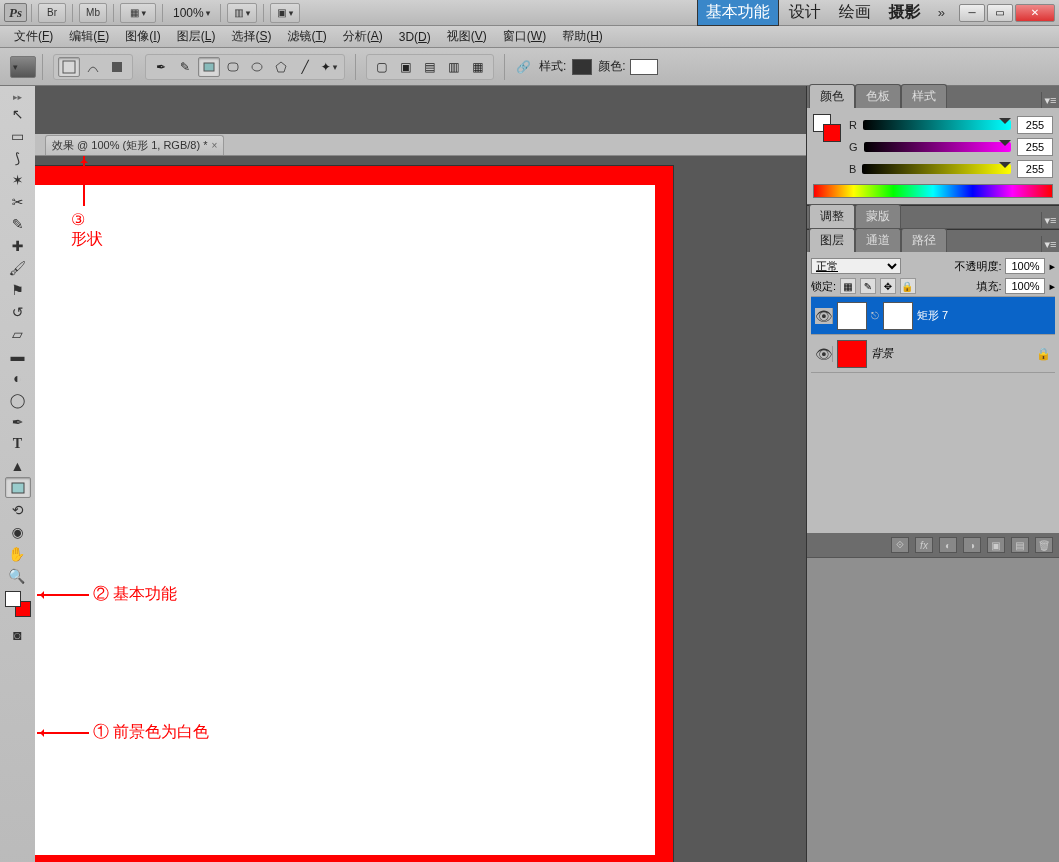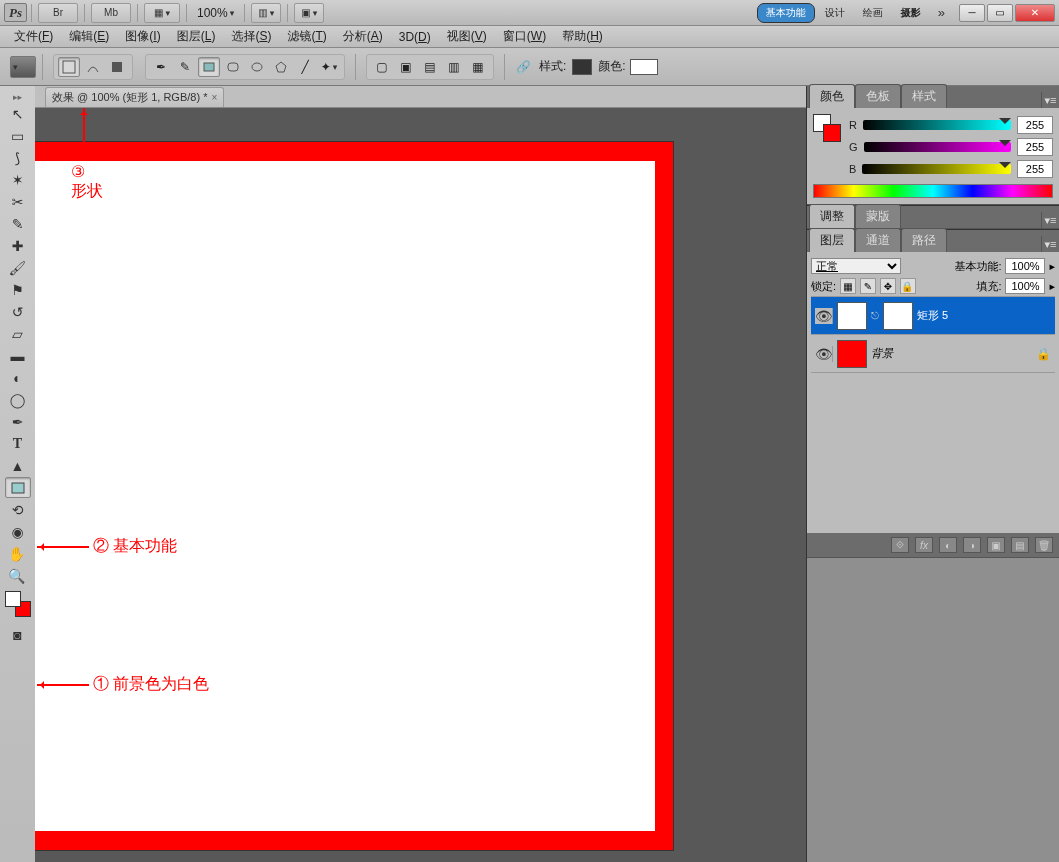--- a/index.html
+++ b/index.html
@@ -2,26 +2,26 @@
 <html><head>
 <meta charset="utf-8">
 <style>
 * { margin:0; padding:0; box-sizing:border-box; font-family:"Microsoft YaHei",SimSun,sans-serif; }
 body { width:1059px; height:862px; background:#464646; overflow:hidden; }
 
 
 .titlebar { height:26px; background:linear-gradient(#d0d0d0,#b8b8b8); display:flex; align-items:center; padding:0 4px; border-bottom:1px solid #888; }
 .logo-ps { width:23px; height:19px; background:#b8b8b8; border:1px solid #777; border-radius:2px; display:flex; align-items:center; justify-content:center; color:#333; font-style:italic; font-weight:bold; font-size:13px; font-family:Georgia,serif; }
 .sep { width:1px; height:18px; background:#999; margin:0 4px; }
-.icon-btn { width:40px; height:20px; border:1px solid #999; background:linear-gradient(#d8d8d8,#c0c0c0); border-radius:2px; margin:0 2px; display:flex; align-items:center; justify-content:center; font-size:10px; color:#333; cursor:pointer; }
+.icon-btn { width:28px; height:20px; border:1px solid #999; background:linear-gradient(#d8d8d8,#c0c0c0); border-radius:2px; margin:0 2px; display:flex; align-items:center; justify-content:center; font-size:10px; color:#333; cursor:pointer; }
 .dd { display:flex; align-items:center; }
 .dd::after { content:"▾"; font-size:9px; color:#333; margin-left:2px;}
 .zoom-lvl { font-size:12px; color:#222; margin:0 6px; }
 .spacer { flex:1; }
-.ws { font-size:10px; padding:2px 8px; color:#eee; background:#525252; border:1px solid #333; border-radius:7px; margin:0 1px;}
+.ws { font-size:16px; padding:2px 8px; color:#eee; background:#525252; border:1px solid #333; border-radius:0; margin:0 1px;}
 .ws.active { background:#3a87c9; color:#fff; }
 .dbl-arrow { font-size:13px; color:#333; padding:0 8px; }
 .win-btns { display:flex; gap:2px; margin-left:6px;}
 .win-btn { width:26px; height:18px; border:1px solid #888; border-radius:2px; display:flex; align-items:center; justify-content:center; font-size:10px; background:linear-gradient(#eee,#ccc);}
 .win-btn.close { background:linear-gradient(#e88,#d33); color:#fff; width:40px;}
 
 
 .menubar { height:22px; background:linear-gradient(#cfcfcf,#bcbcbc); border-bottom:1px solid #888; display:flex; align-items:center; padding:0 6px; font-size:12px; color:#222;}
 .menu-item { padding:1px 8px; cursor:pointer; }
 .menu-item u { text-decoration:underline; }
@@ -37,21 +37,21 @@
 
 .main-row { display:flex; height:804px; }
 .tools-col { width:35px; background:linear-gradient(#cecece,#bababa); display:flex; flex-direction:column; align-items:center; padding-top:6px; gap:1px;}
 .tool { width:26px; height:21px; border:1px solid transparent; border-radius:2px; display:flex; align-items:center; justify-content:center; cursor:pointer; font-size:14px; color:#333;}
 .tool.sel { background:#d8d8d8; border:1px solid #888; box-shadow:inset 0 1px 2px #999;}
 .fgbg { width:26px; height:26px; position:relative; margin-top:4px;}
 .fg { position:absolute; top:0; left:0; width:16px; height:16px; background:#fff; border:1px solid #333; z-index:2;}
 .bg { position:absolute; bottom:0; right:0; width:16px; height:16px; background:#f00; border:1px solid #333;}
 
 .doc-area { flex:1; background:#585858; display:flex; flex-direction:column; }
-.doc-tab-row { height:22px; background:#bfbfbf; display:flex; align-items:end; border-bottom:1px solid #888;}
+.doc-tab-row { height:22px; background:#bfbfbf; display:flex; align-items:end; border-bottom:1px solid #888;margin-top:48px;}
 .doc-tab { background:linear-gradient(#d2d2d2,#c0c0c0); border:1px solid #999; border-bottom:none; padding:2px 6px; font-size:11px; color:#333; display:flex; align-items:center; gap:4px; border-radius:3px 3px 0 0; margin-left:10px;}
 .tab-close { font-size:10px; color:#666; cursor:pointer;}
 .canvas-wrap { flex:1; background:#585858; display:flex; align-items:center; justify-content:center; position:relative; overflow:hidden;}
 .artboard { width:708px; height:708px; background:#ff0000; display:flex; align-items:center; justify-content:center; box-shadow:0 0 0 1px #333; margin-top:-6px; margin-left:-203px;}
 .inner-rect { width:672px; height:670px; background:#fff; }
 
 
 .anno { position:absolute; color:#ff0000; font-size:16px; font-family:SimSun,serif; pointer-events:none; white-space:nowrap;}
 .anno .white-stroke { text-shadow:0 0 2px #fff,0 0 2px #fff,0 0 2px #fff,0 0 2px #fff; }
 .arrow-line { position:absolute; background:#ff0000; height:2px; pointer-events:none; }
@@ -318,41 +318,41 @@
     <div class="panel" style="display:flex;flex-direction:column;flex:0 0 auto;">
       <div class="panel-tabs">
         <div class="ptab active">图层</div>
         <div class="ptab">通道</div>
         <div class="ptab">路径</div>
         <div class="panel-menu">▾≡</div>
       </div>
       <div class="layer-body">
         <div class="layer-opts">
           <select style="width:90px;"><option>正常</option></select>
-          <span style="margin-left:auto;">基本功能:</span>
+          <span style="margin-left:auto;">不透明度:</span>
           <div class="pct-box">100%</div>
           <span>▸</span>
         </div>
         <div class="lock-row">
           <span>锁定:</span>
           <div class="lock-icn">▦</div>
           <div class="lock-icn">✎</div>
           <div class="lock-icn">✥</div>
           <div class="lock-icn">🔒</div>
           <span style="margin-left:auto;">填充:</span>
           <div class="pct-box">100%</div>
           <span>▸</span>
         </div>
         <div class="layers-list">
           <div class="layer-row selected">
             <div class="eye">👁</div>
             <div class="thumb" style="background:#fff;"></div>
             <span style="font-size:10px;color:#ccc;">⎋</span>
             <div class="thumb" style="background:#fff;"></div>
-            <span>矩形 5</span>
+            <span>矩形 7</span>
           </div>
           <div class="layer-row">
             <div class="eye">👁</div>
             <div class="thumb" style="background:#f00;"></div>
             <span style="font-style:italic;">背景</span>
             <span style="margin-left:auto;font-size:12px;color:#555;">🔒</span>
           </div>
         </div>
       </div>
       <div class="layer-bottom">

